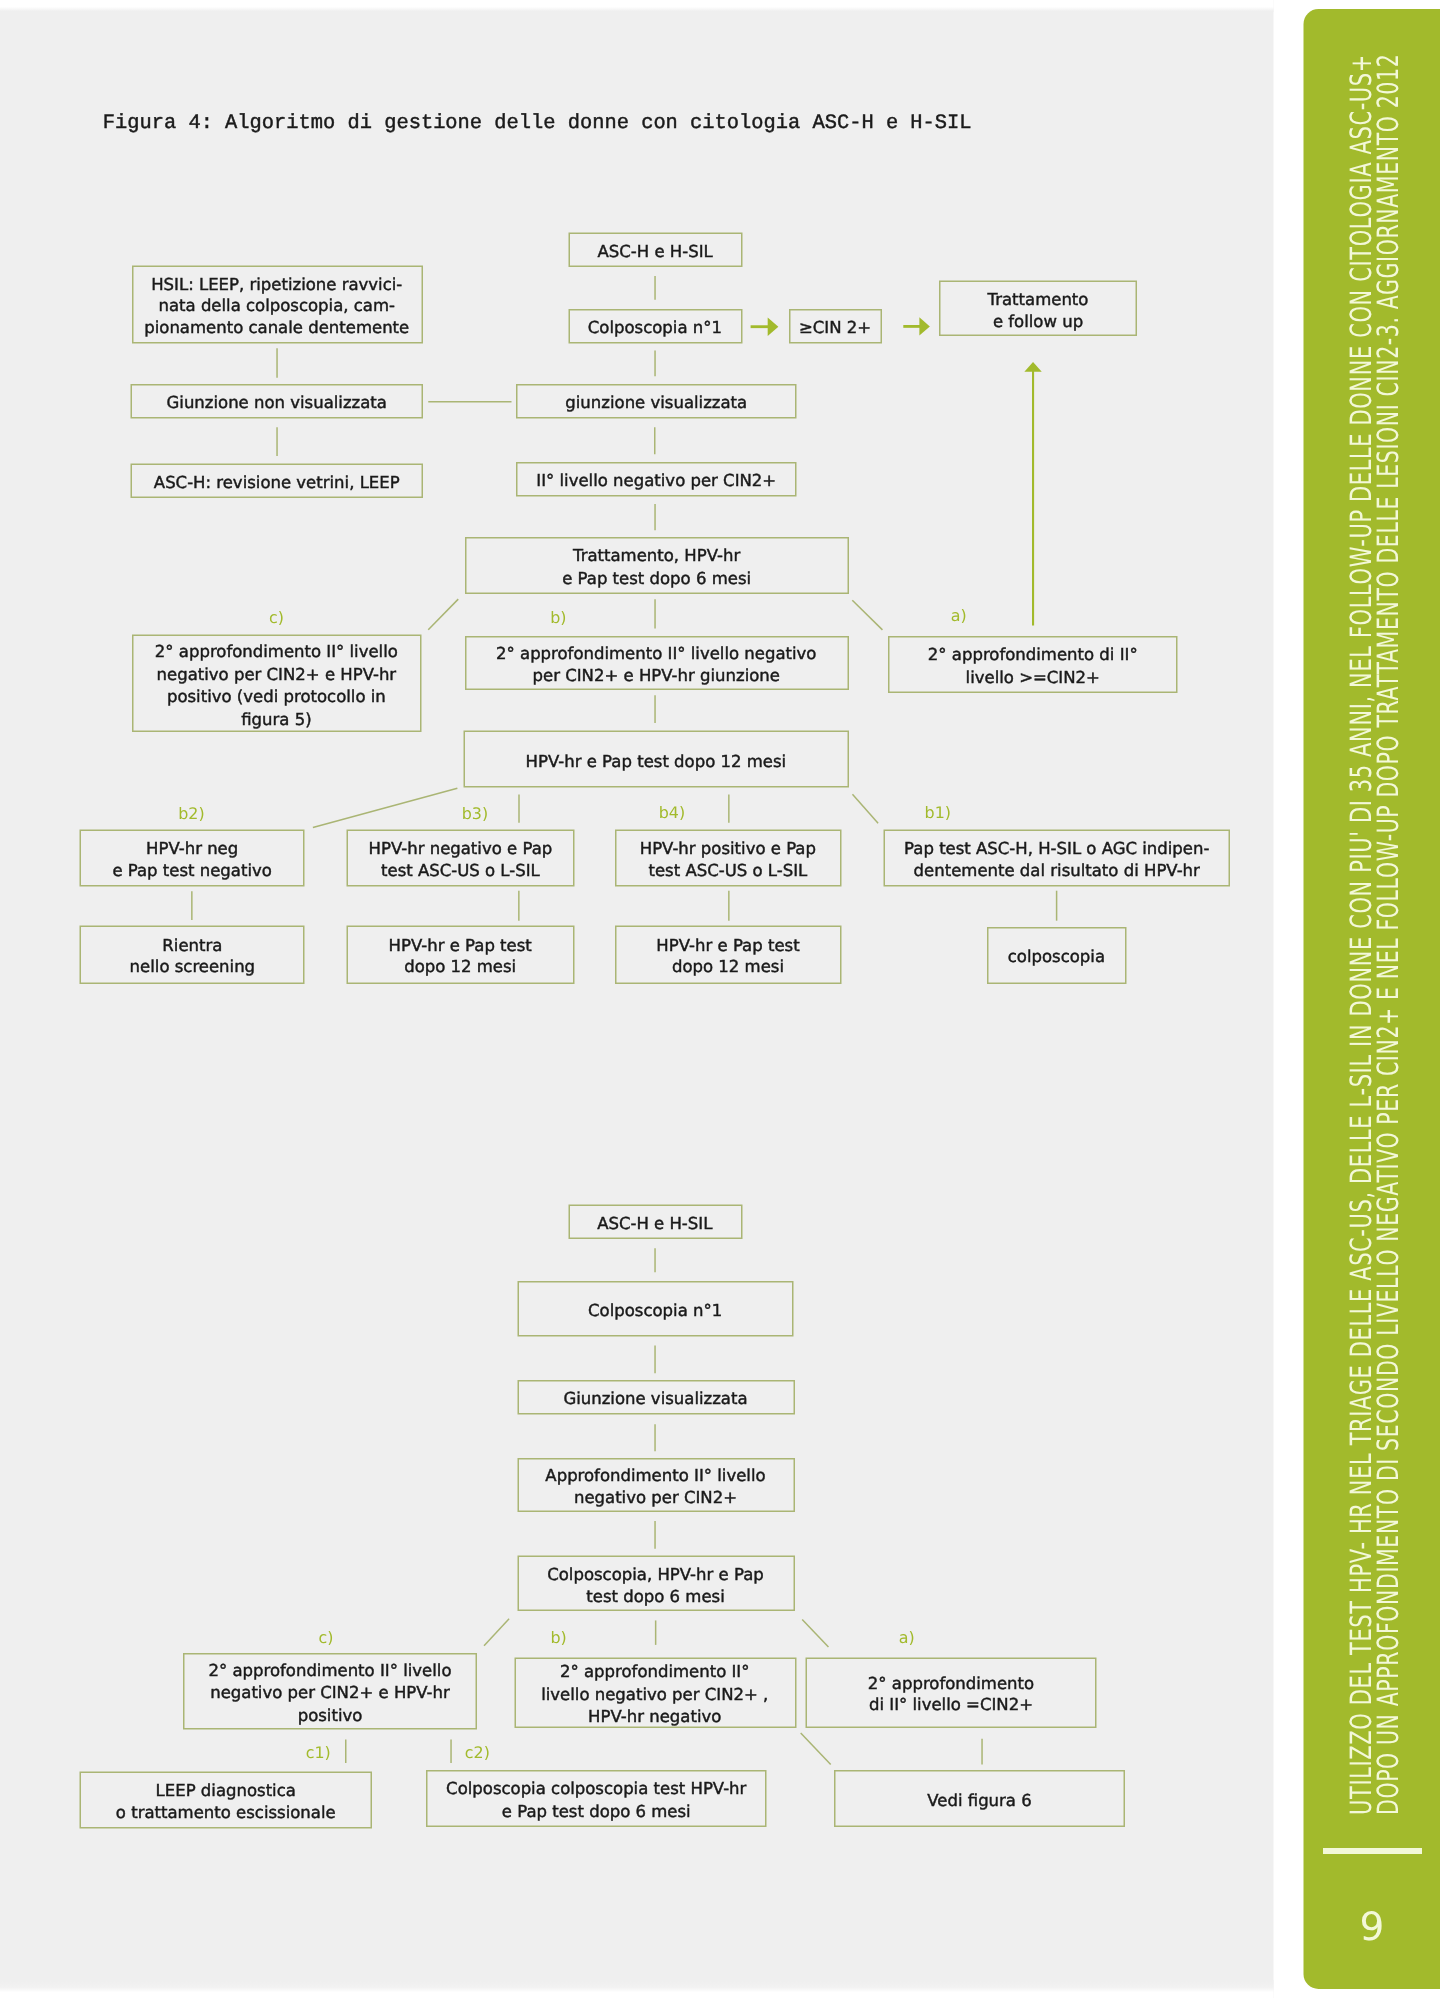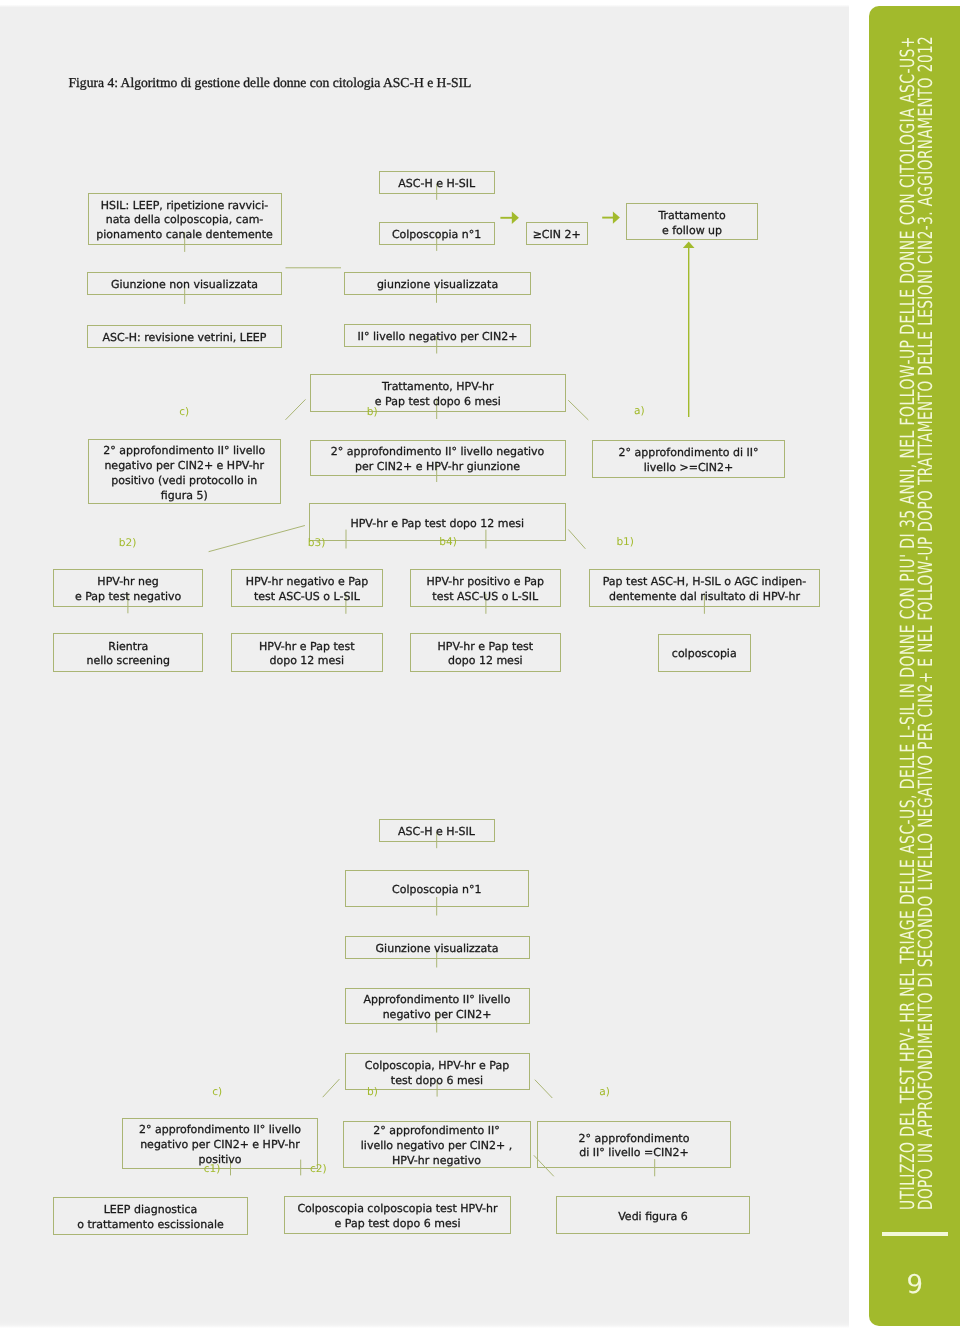--- a/index.html
+++ b/index.html
@@ -14,24 +14,24 @@
 #page:before{content:"";position:absolute;left:0;top:0;width:849px;height:8px;z-index:1;
             background:linear-gradient(to bottom,#ffffff 0%,#ffffff 57%,#efefef 93%,#efefef 100%);}
 #page:after{content:"";position:absolute;left:0;bottom:0;width:849px;height:12px;z-index:1;
             background:linear-gradient(to bottom,#efefef 0%,#efefef 8%,#f2f2f2 40%,#fafafa 58%,#ffffff 68%,#ffffff 100%);}
 .conn{position:absolute;left:0;top:0;pointer-events:none;}
 .conn line{stroke:#aab574;stroke-width:1;}
 .arrows{position:absolute;left:0;top:0;pointer-events:none;}
 .box{position:absolute;box-sizing:border-box;border:1px solid #aab574;background:transparent;
      display:flex;flex-direction:column;align-items:center;justify-content:center;
      font-family:"DejaVu Sans",sans-serif;font-size:11px;line-height:14.8px;padding-top:4.4px;
-     color:#1a1a1a;text-align:center;white-space:nowrap;margin-top:16px;-webkit-text-stroke:0.3px #1a1a1a;}
+     color:#1a1a1a;text-align:center;white-space:nowrap;-webkit-text-stroke:0.3px #1a1a1a;}
 .ln{white-space:nowrap;}
 .lbl{position:absolute;font-family:"DejaVu Sans",sans-serif;font-size:10.6px;line-height:normal;color:#a2ba2c;white-space:nowrap;}
-.figtitle{position:absolute;font-family:Liberation Serif, serif;font-size:13.6px;color:#1a1a1a;white-space:nowrap;text-align:right;-webkit-text-stroke:0.3px #1a1a1a;}
+.figtitle{position:absolute;font-family:Liberation Mono, monospace;font-size:13.6px;color:#1a1a1a;white-space:nowrap;text-align:right;-webkit-text-stroke:0.3px #1a1a1a;}
 #sidebar{position:absolute;left:869.2px;top:5.6px;width:90.8px;height:1320.7px;z-index:3;
          background:#a2ba2c;border-radius:10px 0 0 10px;}
 .side-text{position:absolute;color:#f3f8d8;font-family:"DejaVu Sans",sans-serif;
            font-size:19.5px;letter-spacing:0.6px;white-space:nowrap;line-height:19.5px;
            transform-origin:0 0;}
 #side-rule{position:absolute;left:12.8px;top:1226.6px;width:66px;height:4px;background:#f3f8d8;}
 #pagenum{position:absolute;left:25.5px;top:1264px;width:40px;text-align:center;color:#f3f8d8;
          font-family:"DejaVu Sans",sans-serif;font-size:26px;line-height:30px;}
 
 </style>

